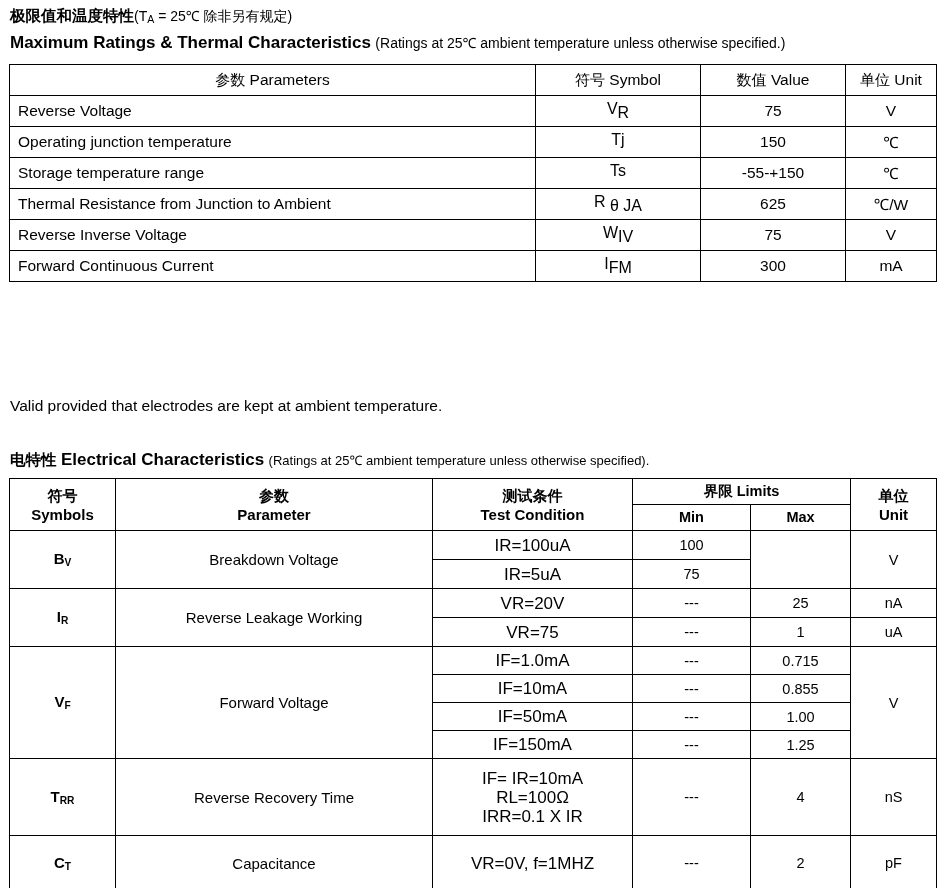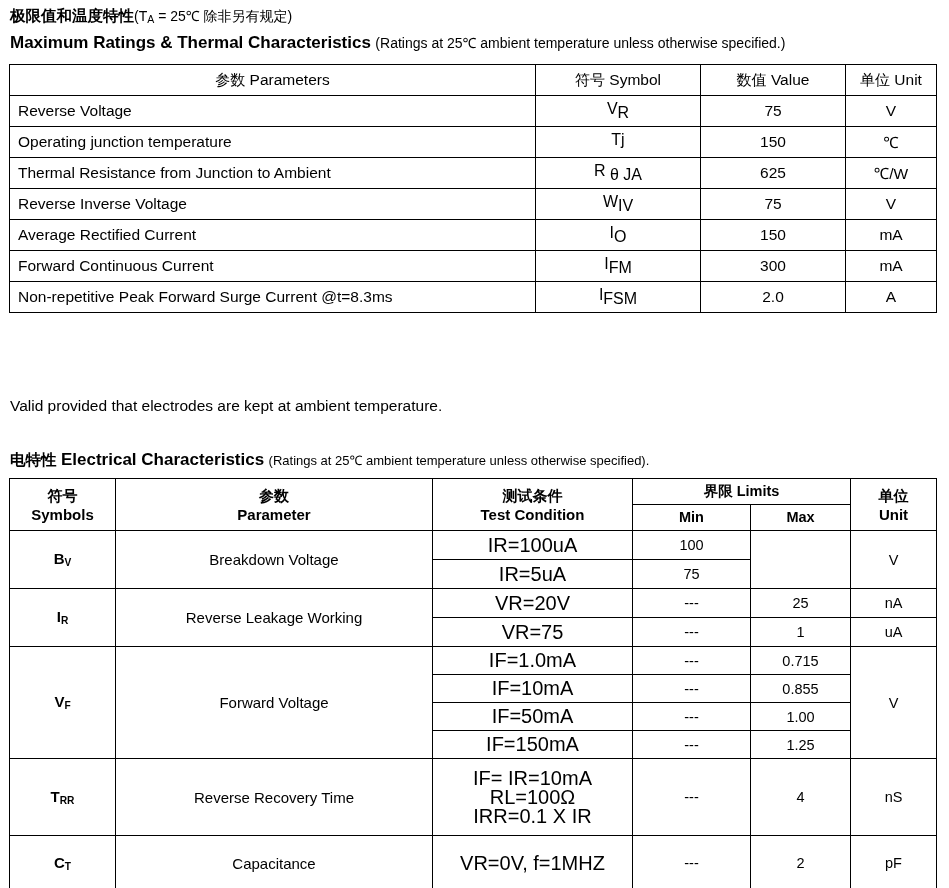--- a/index.html
+++ b/index.html
@@ -123,21 +123,21 @@
     display: block;
   }
   #table-electrical td.symbol-cell {
     font-weight: bold;
     font-size: 15px;
   }
   #table-electrical td.param-cell {
     font-size: 15px;
   }
   #table-electrical td.cond-cell {
-    font-size: 20px;
+    font-size: 17px;
     line-height: 19px;
   }
   .multiline { white-space: pre-line; }
 
   
   .note {
     position: absolute;
     left: 10px;
     top: 396px;
     font-size: 15.5px;
@@ -188,48 +188,42 @@
         <td>75</td>
         <td>V</td>
       </tr>
       <tr>
         <td class="param-cell">Operating junction temperature</td>
         <td><span class="sym">Tj</span><span class="sym sub"></span></td>
         <td>150</td>
         <td>℃</td>
       </tr>
       <tr>
+        <td class="param-cell">Storage temperature range</td>
+        <td><span class="sym">Ts</span><span class="sym sub"></span></td>
+        <td>-55-+150</td>
+        <td>℃</td>
+      </tr>
+      <tr>
         <td class="param-cell">Thermal Resistance from Junction to Ambient</td>
         <td><span class="sym">R</span>&nbsp;<span class="sym sub">θ JA</span></td>
         <td>625</td>
         <td>℃/W</td>
       </tr>
       <tr>
         <td class="param-cell">Reverse Inverse Voltage</td>
         <td><span class="sym">W</span><span class="sym sub">IV</span></td>
         <td>75</td>
         <td>V</td>
       </tr>
       <tr>
-        <td class="param-cell">Average Rectified Current</td>
-        <td><span class="sym">I</span><span class="sym sub">O</span></td>
-        <td>150</td>
-        <td>mA</td>
-      </tr>
-      <tr>
         <td class="param-cell">Forward Continuous Current</td>
         <td><span class="sym">I</span><span class="sym sub">FM</span></td>
         <td>300</td>
         <td>mA</td>
-      </tr>
-      <tr>
-        <td class="param-cell">Non-repetitive Peak Forward Surge Current @t=8.3ms</td>
-        <td><span class="sym">I</span><span class="sym sub">FSM</span></td>
-        <td>2.0</td>
-        <td>A</td>
       </tr>
     </tbody>
   </table>
 
   <div class="note">Valid provided that electrodes are kept at ambient temperature.</div>
 
   <div class="hdg2-line">
     <span class="cn-bold">电特性</span>
     <span class="en-bold">Electrical Characteristics</span>
     <span class="paren-small">(Ratings at 25℃  ambient temperature unless otherwise specified).</span>

